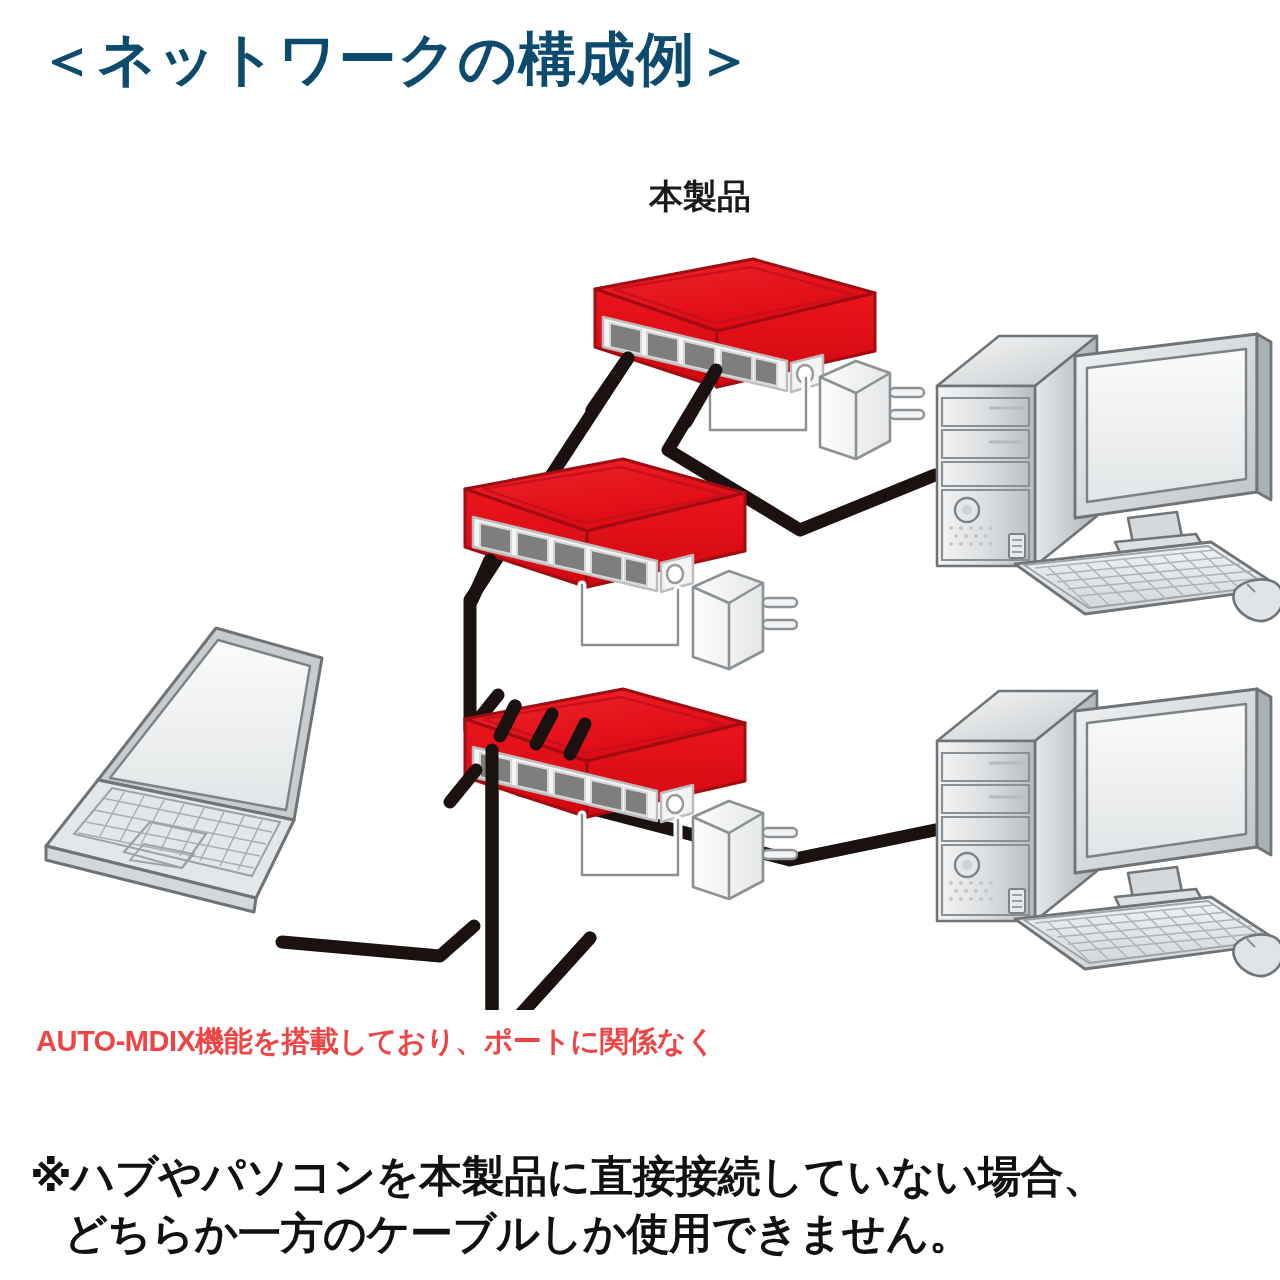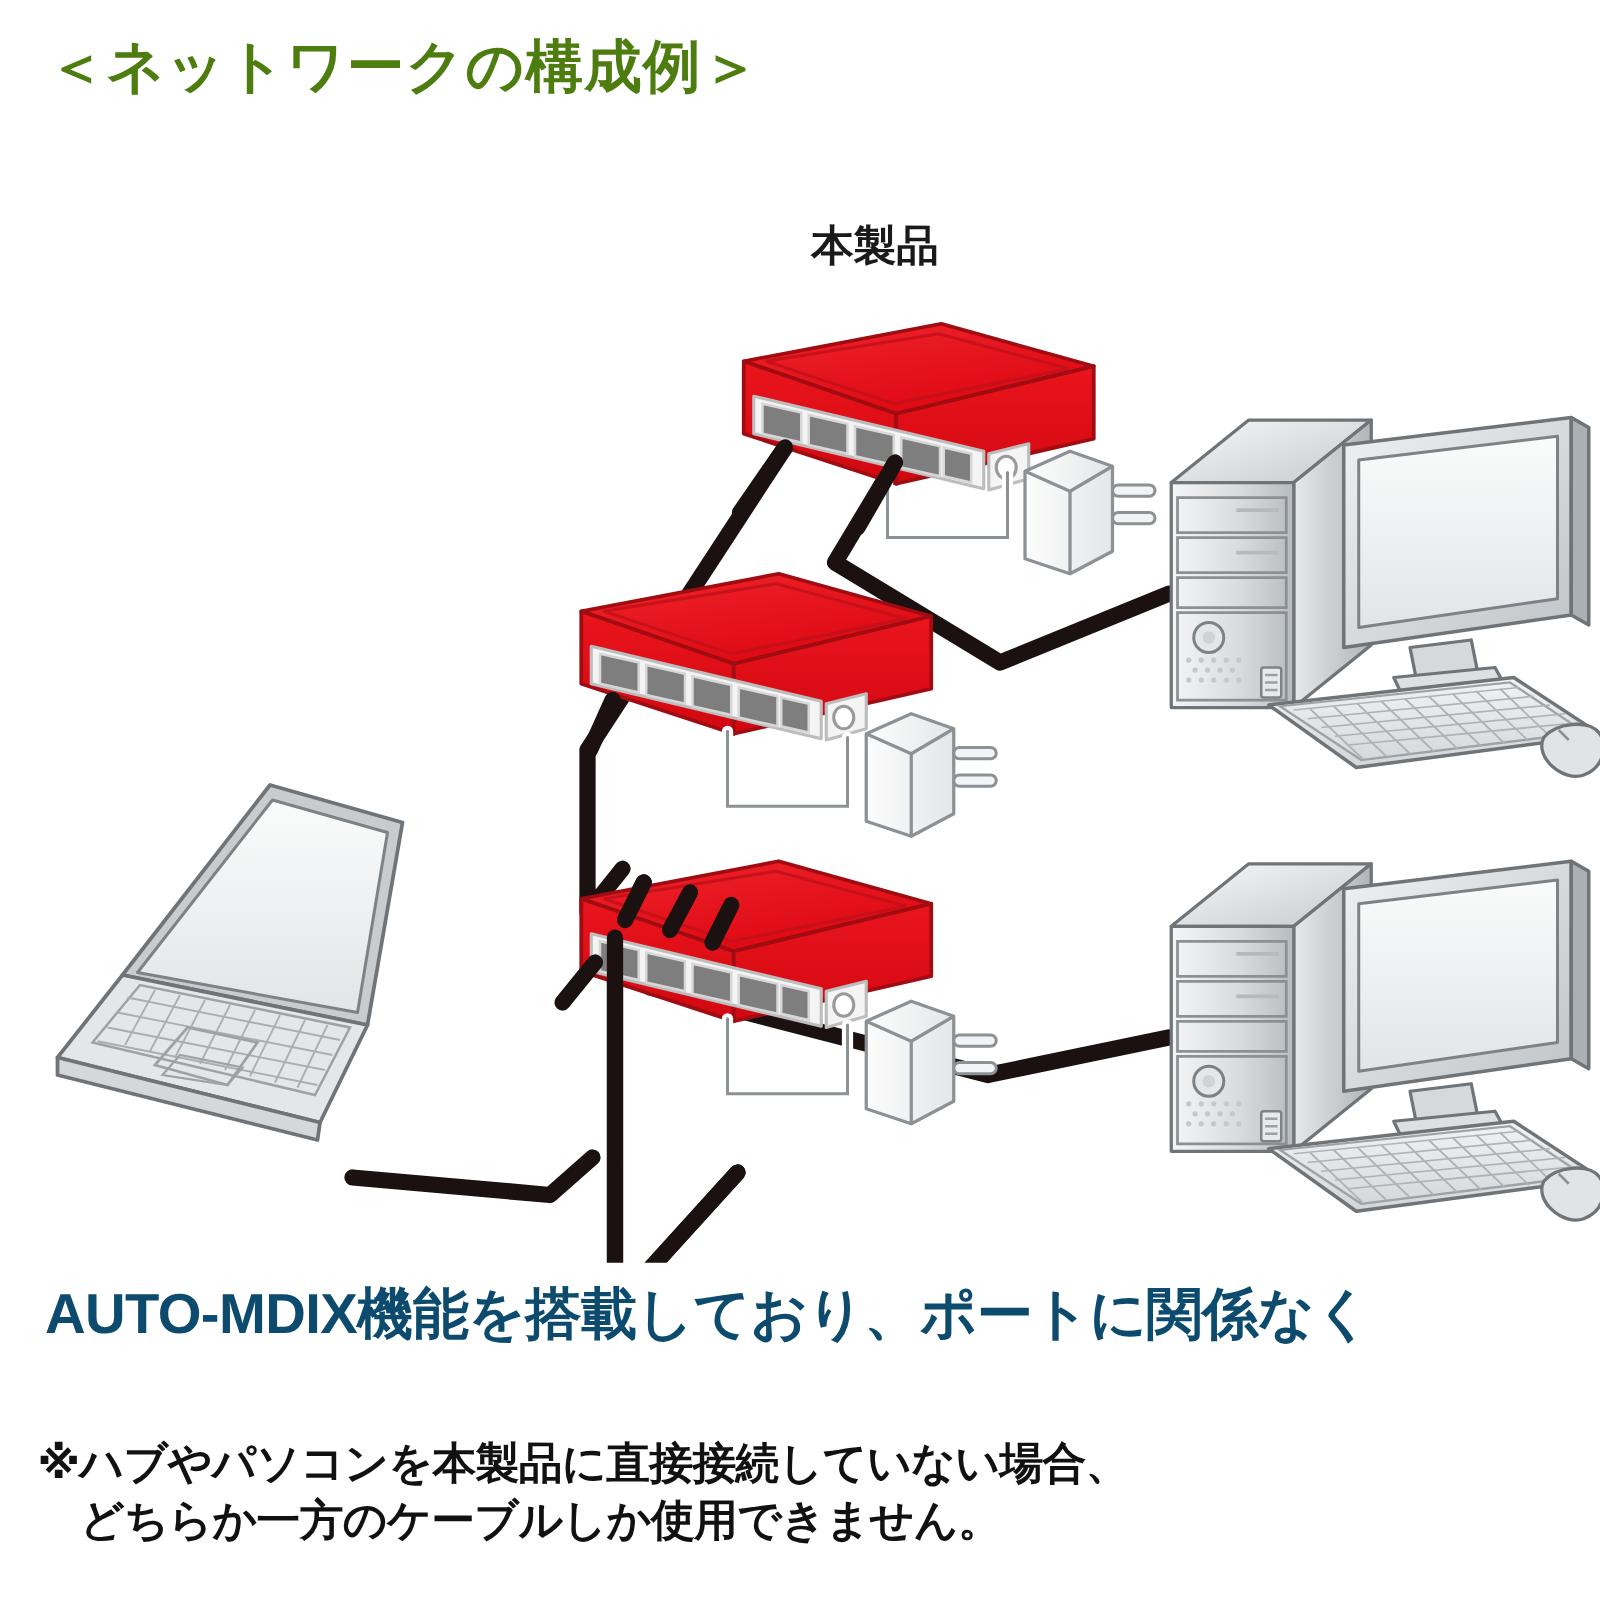--- a/index.html
+++ b/index.html
@@ -2,34 +2,34 @@
 <html><head>
 <meta charset="utf-8">
 <style>
   html,body{margin:0;padding:0;background:#ffffff;}
   body{width:1280px;height:1280px;overflow:hidden;
        font-family:"Liberation Sans","DejaVu Sans",sans-serif;color:#111;}
   #page{position:relative;width:1280px;height:1280px;background:#fff;}
 
   .title{
     position:absolute;left:38px;top:30px;
-    font-size:46px;font-weight:700;letter-spacing:1px;
-    color:#4d7c0f;line-height:1;white-space:nowrap;
+    font-size:58px;font-weight:700;letter-spacing:1px;
+    color:#0c4a6e;line-height:1;white-space:nowrap;
   }
 
   #diagram{position:absolute;left:0;top:130px;width:1280px;height:880px;}
 
   .caption-block{position:absolute;left:36px;top:1024px;width:1220px;}
   .cap-line{
-    font-size:45px;font-weight:700;line-height:1.22;
-    color:#0c4a6e;white-space:nowrap;letter-spacing:-0.5px;
+    font-size:29px;font-weight:700;line-height:1.22;
+    color:#ef4444;white-space:nowrap;letter-spacing:-0.5px;
   }
   .note-block{position:absolute;left:30px;top:1148px;width:1230px;}
   .note-line{
-    font-size:35px;font-weight:700;line-height:1.32;
+    font-size:43px;font-weight:700;line-height:1.32;
     color:#111;white-space:nowrap;letter-spacing:-0.5px;
   }
   .note-line.indent{padding-left:34px;}
 </style>
 </head>
 <body>
 
 <div id="page">
 
   <div class="title">＜ネットワークの構成例＞</div>

